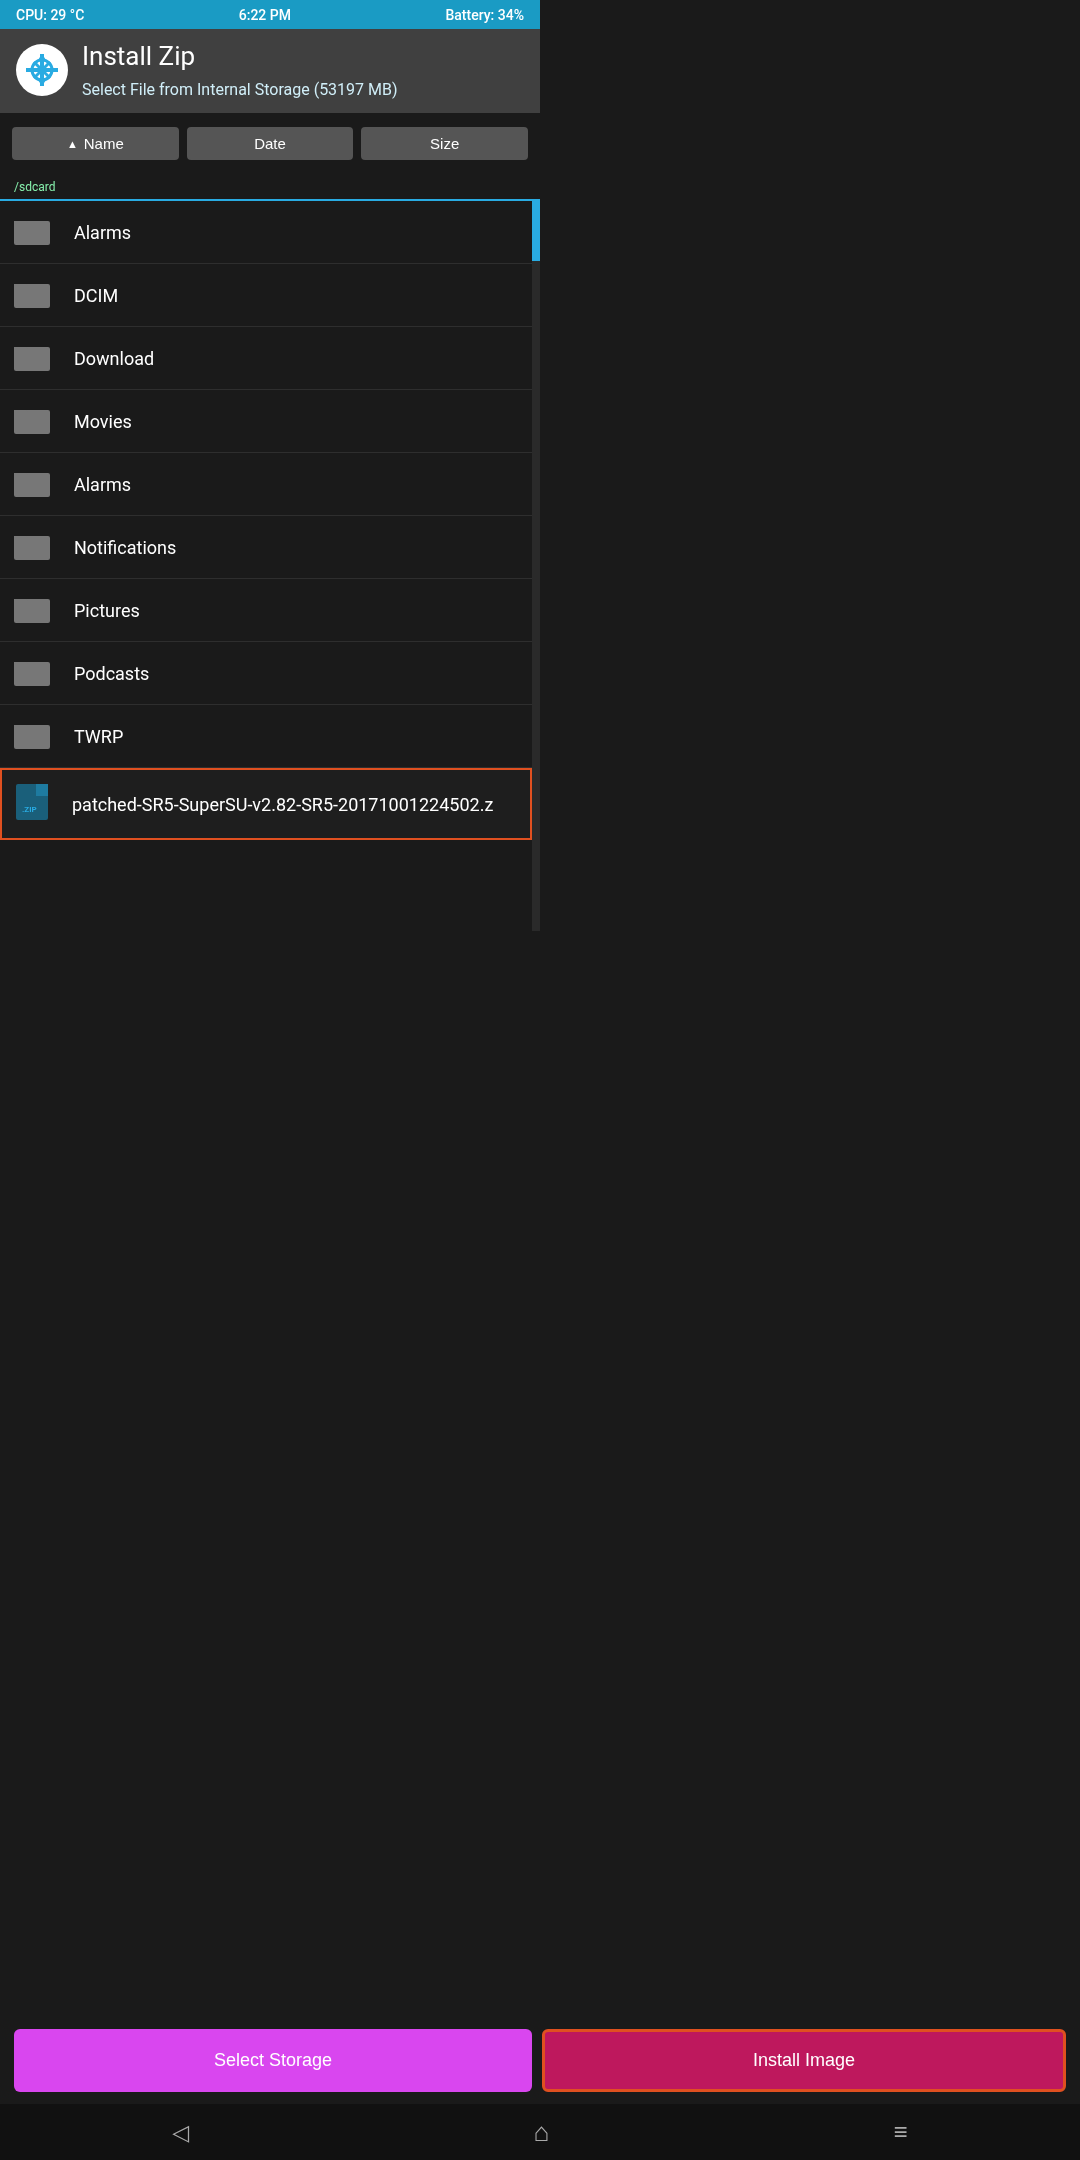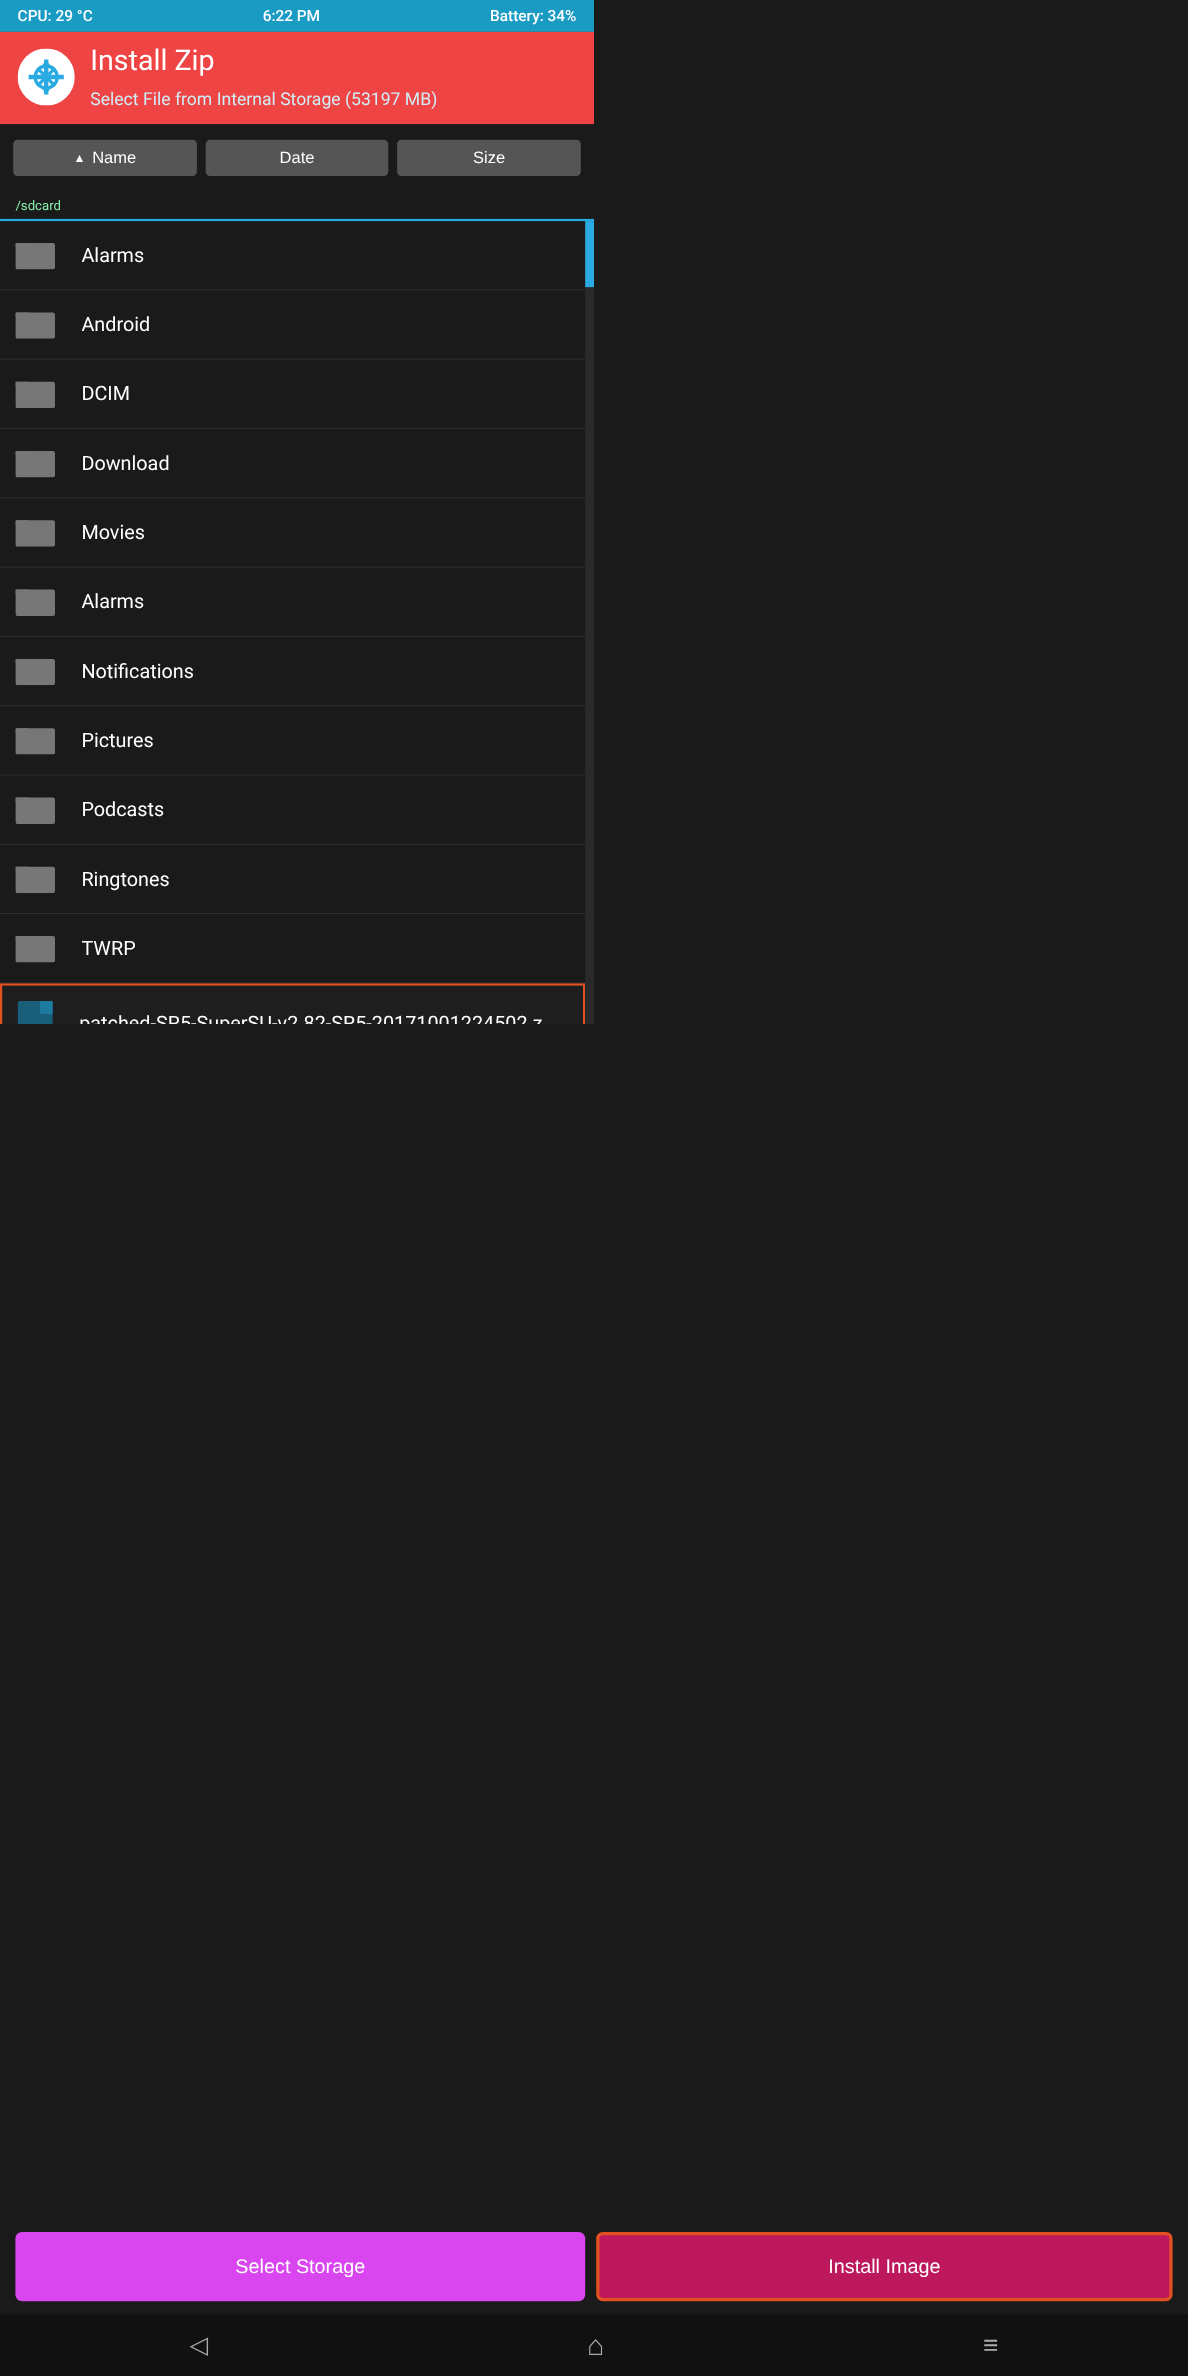--- a/index.html
+++ b/index.html
@@ -21,21 +21,21 @@
       display: flex;
       align-items: center;
       justify-content: space-between;
       padding: 0 16px;
       font-size: 14px;
       font-weight: 500;
     }
 
     
     .header {
-      background: #ef4444;
+      background: #404040;
       padding: 12px 16px 14px 16px;
       display: flex;
       align-items: center;
       gap: 14px;
     }
 
     .header-icon {
       width: 52px;
       height: 52px;
       flex-shrink: 0;
@@ -272,27 +272,20 @@
         <rect x="0" y="6" width="36" height="24" rx="2" ry="2" class="folder-svg"></rect>
         <path d="M0 10 L0 6 Q0 6 4 6 L12 6 L14 8 L36 8 L36 10 Z" class="folder-svg"></path>
       </svg></span>
       <span class="file-name">Alarms</span>
     </li>
       <li class="file-item">
       <span><svg class="folder-icon" viewBox="0 0 36 30" width="36" height="30">
         <rect x="0" y="6" width="36" height="24" rx="2" ry="2" class="folder-svg"></rect>
         <path d="M0 10 L0 6 Q0 6 4 6 L12 6 L14 8 L36 8 L36 10 Z" class="folder-svg"></path>
       </svg></span>
-      <span class="file-name">Android</span>
-    </li>
-      <li class="file-item">
-      <span><svg class="folder-icon" viewBox="0 0 36 30" width="36" height="30">
-        <rect x="0" y="6" width="36" height="24" rx="2" ry="2" class="folder-svg"></rect>
-        <path d="M0 10 L0 6 Q0 6 4 6 L12 6 L14 8 L36 8 L36 10 Z" class="folder-svg"></path>
-      </svg></span>
       <span class="file-name">DCIM</span>
     </li>
       <li class="file-item">
       <span><svg class="folder-icon" viewBox="0 0 36 30" width="36" height="30">
         <rect x="0" y="6" width="36" height="24" rx="2" ry="2" class="folder-svg"></rect>
         <path d="M0 10 L0 6 Q0 6 4 6 L12 6 L14 8 L36 8 L36 10 Z" class="folder-svg"></path>
       </svg></span>
       <span class="file-name">Download</span>
     </li>
       <li class="file-item">
@@ -322,27 +315,20 @@
         <path d="M0 10 L0 6 Q0 6 4 6 L12 6 L14 8 L36 8 L36 10 Z" class="folder-svg"></path>
       </svg></span>
       <span class="file-name">Pictures</span>
     </li>
       <li class="file-item">
       <span><svg class="folder-icon" viewBox="0 0 36 30" width="36" height="30">
         <rect x="0" y="6" width="36" height="24" rx="2" ry="2" class="folder-svg"></rect>
         <path d="M0 10 L0 6 Q0 6 4 6 L12 6 L14 8 L36 8 L36 10 Z" class="folder-svg"></path>
       </svg></span>
       <span class="file-name">Podcasts</span>
-    </li>
-      <li class="file-item">
-      <span><svg class="folder-icon" viewBox="0 0 36 30" width="36" height="30">
-        <rect x="0" y="6" width="36" height="24" rx="2" ry="2" class="folder-svg"></rect>
-        <path d="M0 10 L0 6 Q0 6 4 6 L12 6 L14 8 L36 8 L36 10 Z" class="folder-svg"></path>
-      </svg></span>
-      <span class="file-name">Ringtones</span>
     </li>
       <li class="file-item">
       <span><svg class="folder-icon" viewBox="0 0 36 30" width="36" height="30">
         <rect x="0" y="6" width="36" height="24" rx="2" ry="2" class="folder-svg"></rect>
         <path d="M0 10 L0 6 Q0 6 4 6 L12 6 L14 8 L36 8 L36 10 Z" class="folder-svg"></path>
       </svg></span>
       <span class="file-name">TWRP</span>
     </li>
       <li class="file-item selected">
       <span><svg class="zip-icon" viewBox="0 0 32 36" width="32" height="36">

